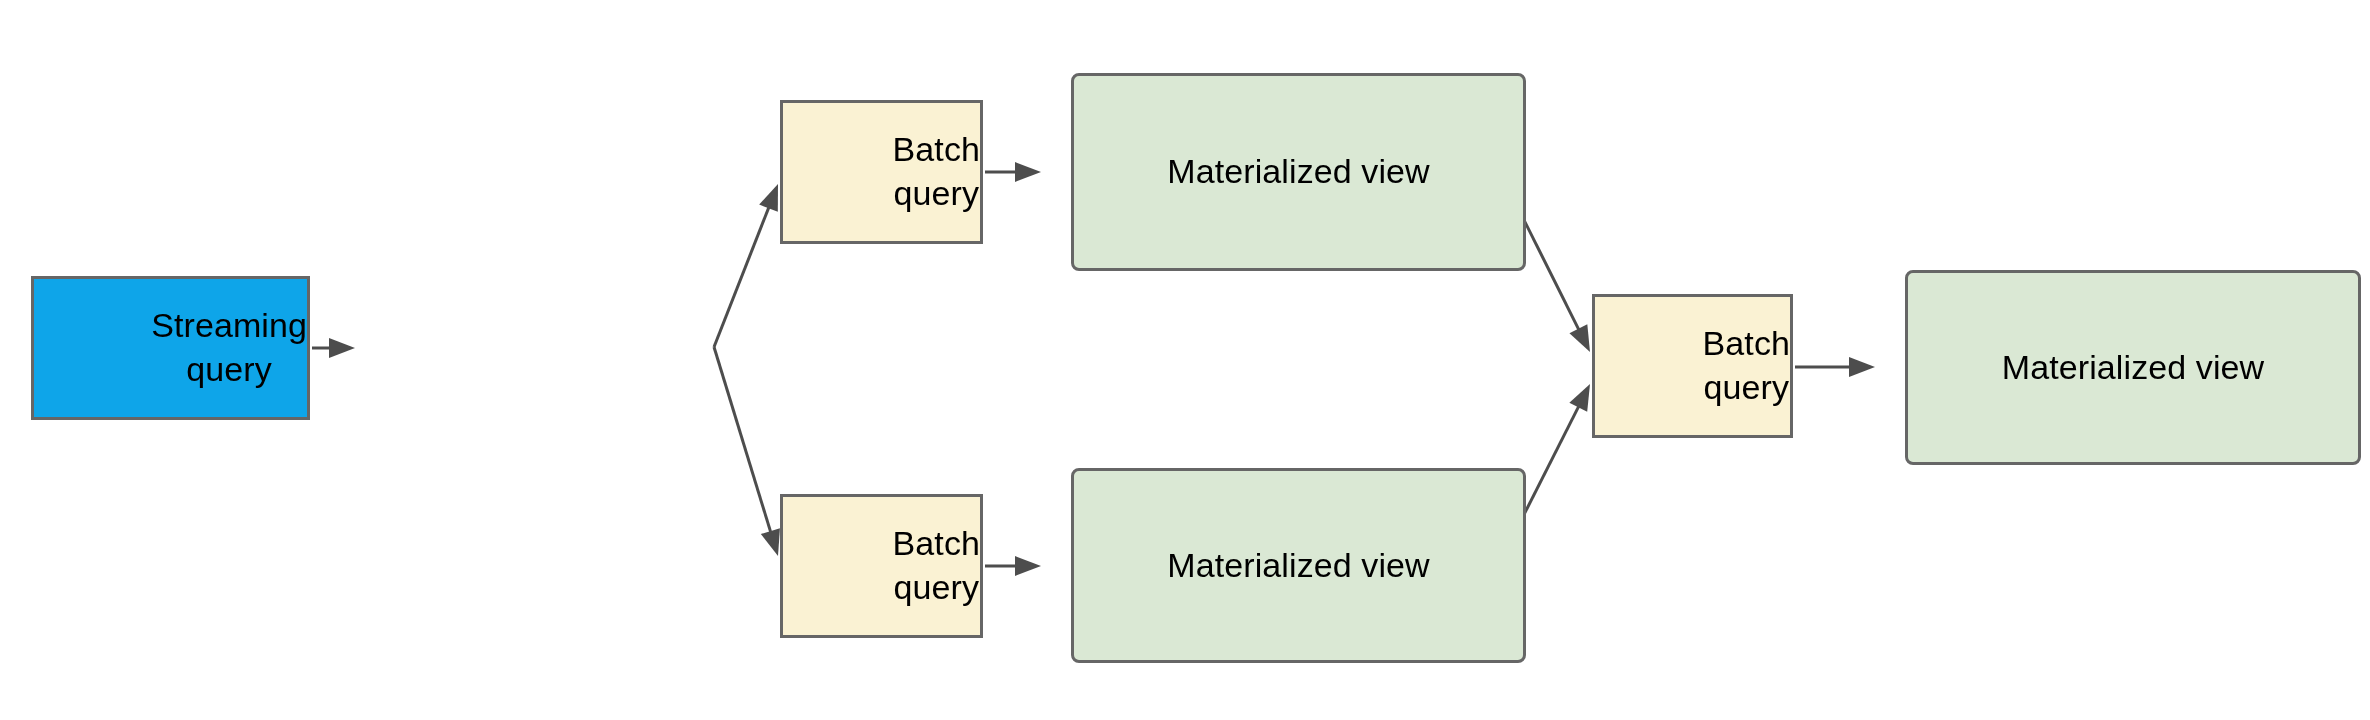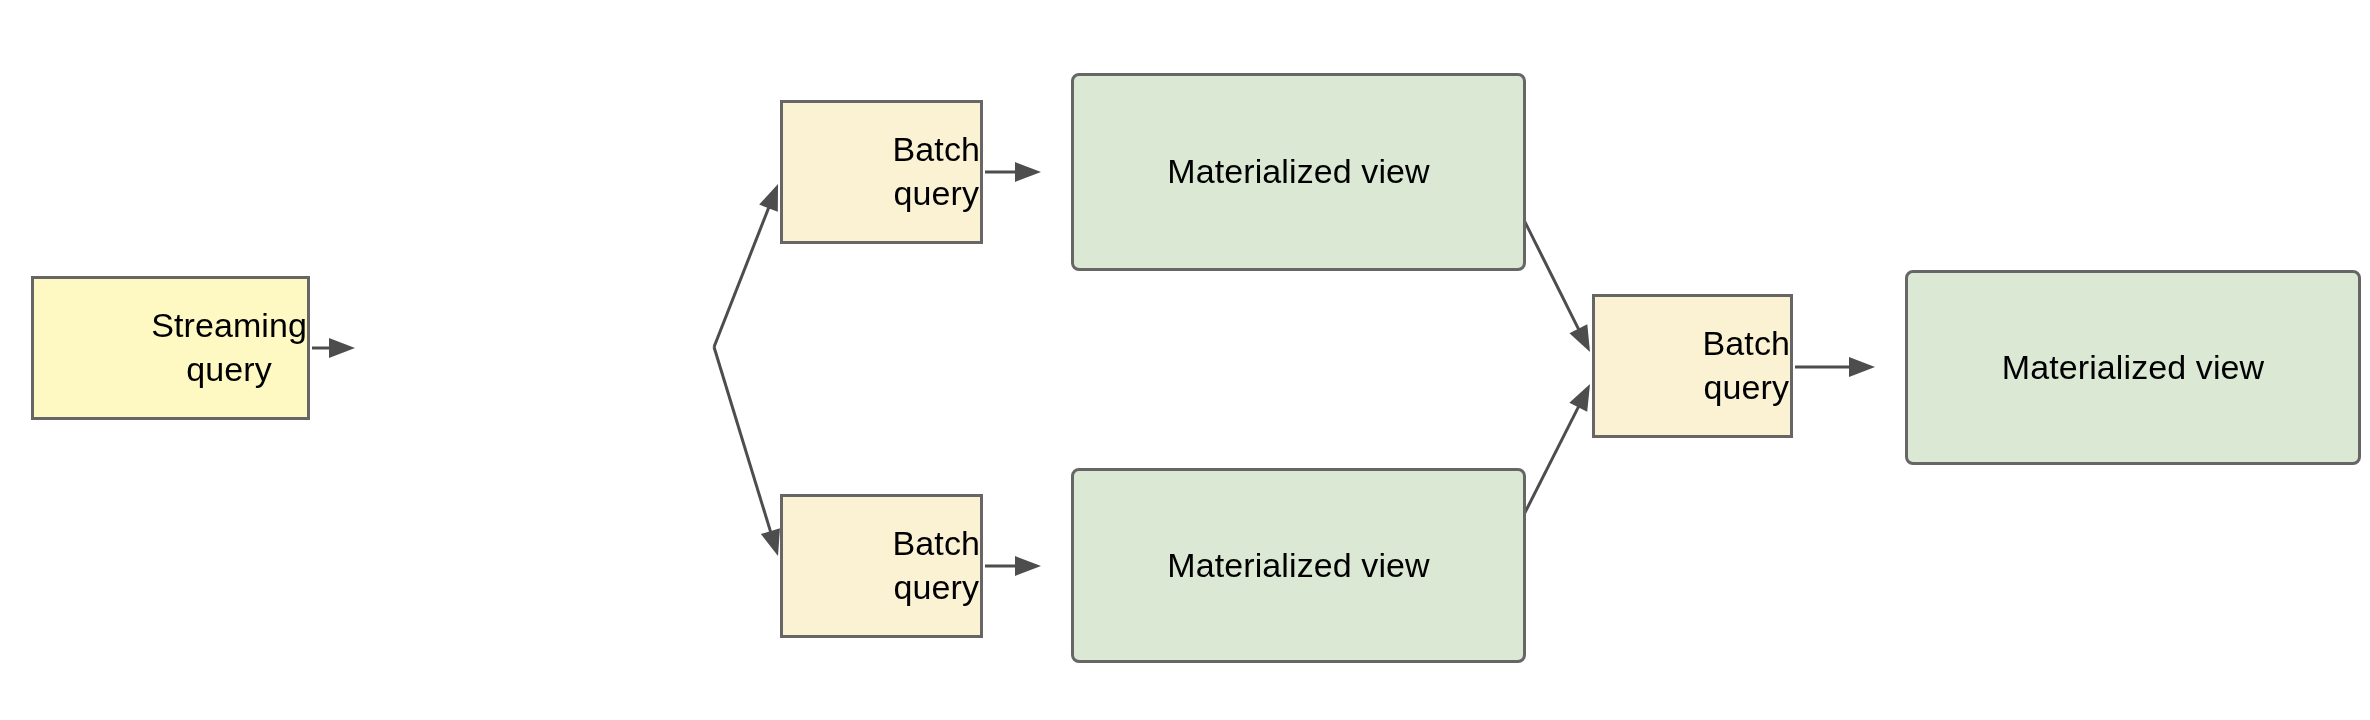--- a/index.html
+++ b/index.html
@@ -81,21 +81,21 @@
       <g>
         <line x1="1500" y1="562" x2="1580.9756011400298" y2="401.84825552305233" stroke="#4D4D4D" stroke-width="3" stroke-linecap="butt"></line>
         <polygon points="1590,384 1587.1924092435647,411.7149316099531 1569.3441537205126,402.6905327499829" fill="#4D4D4D"></polygon>
       </g>
       <g>
         <line x1="1795" y1="367" x2="1855" y2="367" stroke="#4D4D4D" stroke-width="3" stroke-linecap="butt"></line>
         <polygon points="1875,367 1849,377 1849,357" fill="#4D4D4D"></polygon>
       </g>
     </svg>
 
-  <div class="node process" style="left: 31px; top: 276px; width: 279px; height: 144px; background: #fef9c3; border-color: rgb(102, 102, 102); color: rgb(0, 0, 0);"><span>Streaming
+  <div class="node process" style="left: 31px; top: 276px; width: 279px; height: 144px; background: #0ea5e9; border-color: rgb(102, 102, 102); color: rgb(0, 0, 0);"><span>Streaming
 query</span></div>
 
 
   <div class="node process" style="left: 780px; top: 100px; width: 203px; height: 144px; background: rgb(250, 242, 211); border-color: rgb(102, 102, 102); color: rgb(0, 0, 0);"><span>Batch
 query</span></div>
 
   <div class="node store" style="left: 1043px; top: 73px; width: 455px; height: 198px; background: rgb(218, 232, 212); border-color: rgb(102, 102, 102); color: rgb(0, 0, 0);"><span>Materialized view</span></div>
 
   <div class="node process" style="left: 780px; top: 494px; width: 203px; height: 144px; background: rgb(250, 242, 211); border-color: rgb(102, 102, 102); color: rgb(0, 0, 0);"><span>Batch
 query</span></div>

